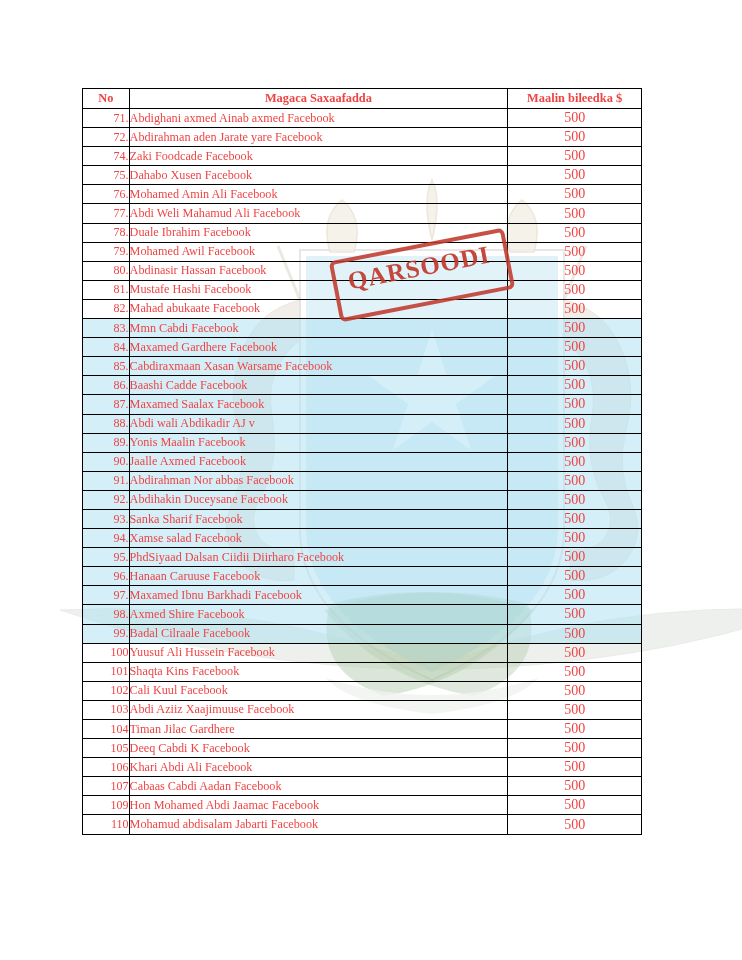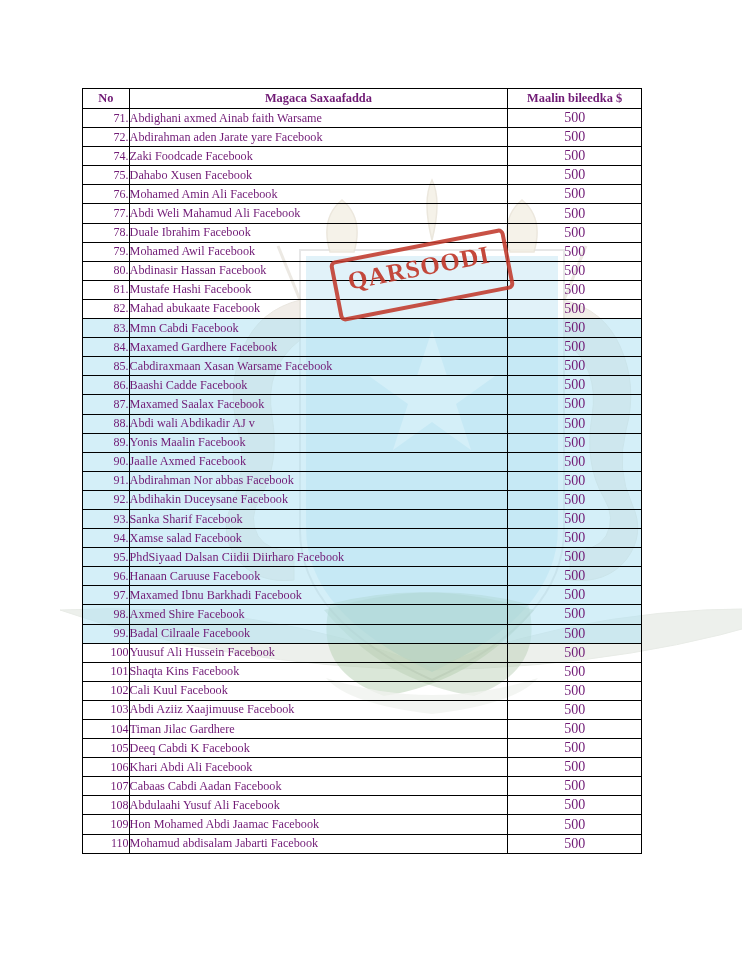--- a/index.html
+++ b/index.html
@@ -34,21 +34,21 @@
   }
 
   table.doc-table {
     position: absolute;
     left: 82px;
     top: 88px;
     width: 560px;
     border-collapse: collapse;
     background: transparent;
     font-size: 12.2px;
-    color: #701a75;
+    color: #ef4444;
   }
   table.doc-table td, table.doc-table th {
     border: 1px solid #000000;
     padding: 0;
     background: transparent;
   }
   thead th {
     font-weight: bold;
     text-align: center;
     height: 19px;
@@ -166,21 +166,21 @@
     <thead>
       <tr>
         <th class="col-no">No</th>
         <th class="col-name">Magaca Saxaafadda</th>
         <th class="col-amt">Maalin bileedka $</th>
       </tr>
     </thead>
     <tbody id="table-body">
         <tr>
           <td class="c-no">71.</td>
-          <td class="c-name">Abdighani axmed Ainab faith Warsame</td>
+          <td class="c-name">Abdighani axmed Ainab axmed Facebook</td>
           <td class="c-amt">500</td>
         </tr>
         <tr>
           <td class="c-no">72.</td>
           <td class="c-name">Abdirahman aden Jarate yare Facebook</td>
           <td class="c-amt">500</td>
         </tr>
         <tr>
           <td class="c-no">74.</td>
           <td class="c-name">Zaki Foodcade Facebook</td>
@@ -342,25 +342,20 @@
           <td class="c-amt">500</td>
         </tr>
         <tr>
           <td class="c-no">106</td>
           <td class="c-name">Khari Abdi Ali Facebook</td>
           <td class="c-amt">500</td>
         </tr>
         <tr>
           <td class="c-no">107</td>
           <td class="c-name">Cabaas Cabdi Aadan Facebook</td>
-          <td class="c-amt">500</td>
-        </tr>
-        <tr>
-          <td class="c-no">108</td>
-          <td class="c-name">Abdulaahi Yusuf Ali Facebook</td>
           <td class="c-amt">500</td>
         </tr>
         <tr>
           <td class="c-no">109</td>
           <td class="c-name">Hon Mohamed Abdi Jaamac Facebook</td>
           <td class="c-amt">500</td>
         </tr>
         <tr>
           <td class="c-no">110</td>
           <td class="c-name">Mohamud abdisalam Jabarti Facebook</td>

